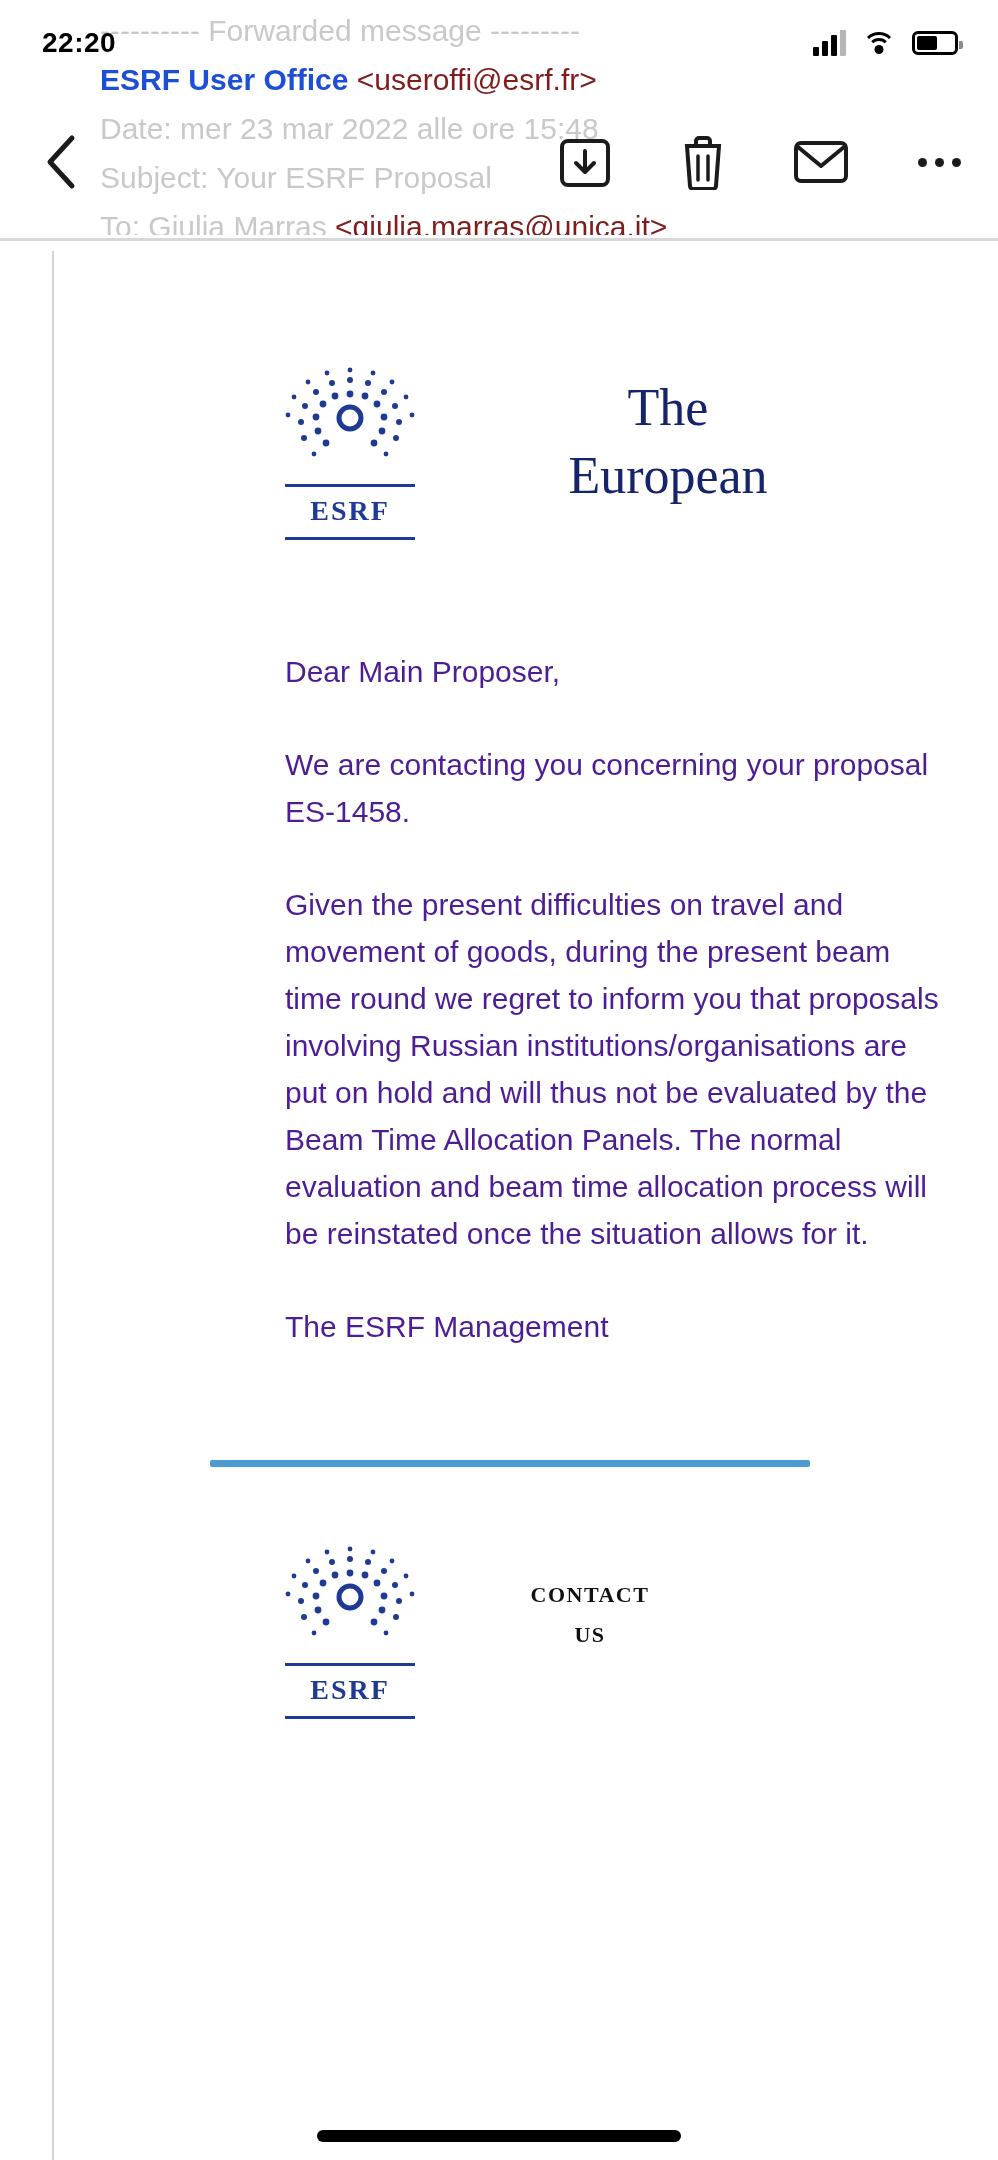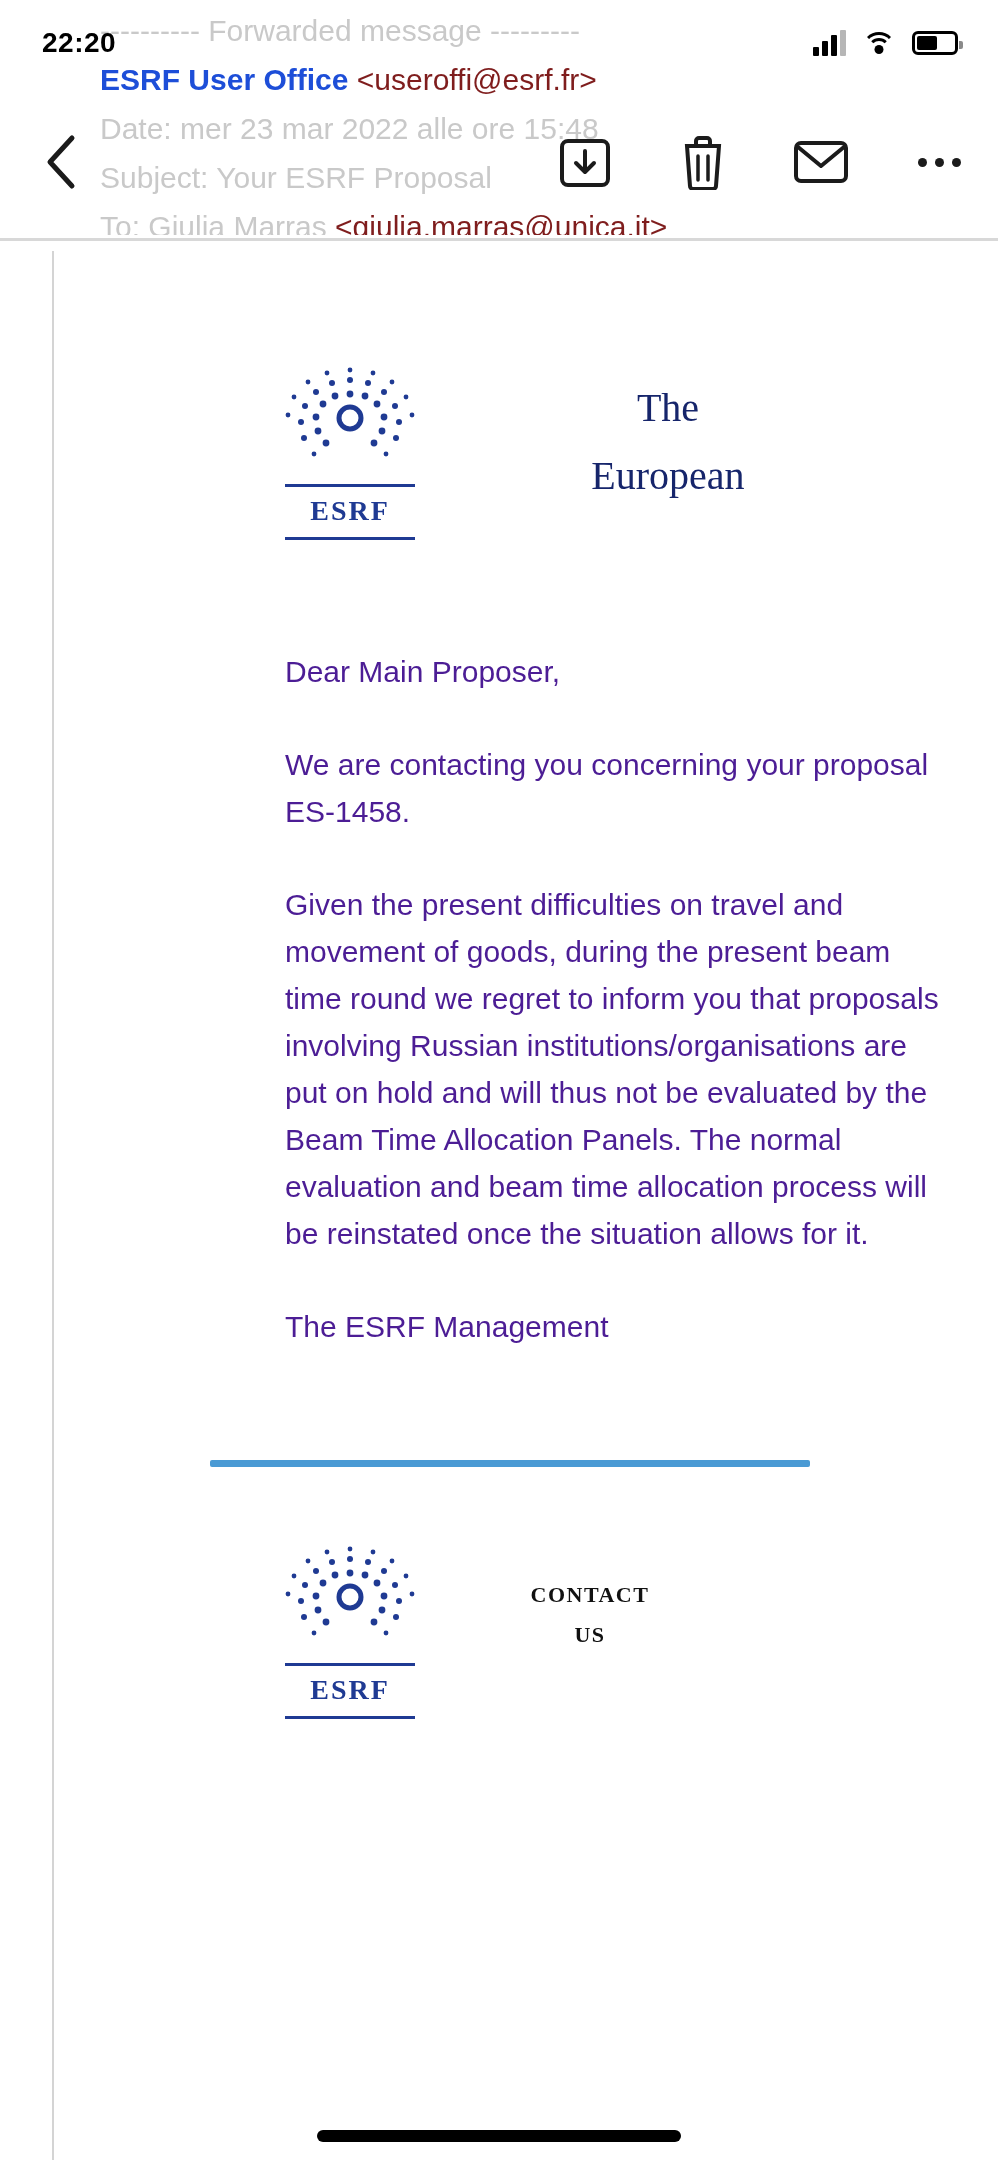--- a/index.html
+++ b/index.html
@@ -195,21 +195,21 @@
     color: #1f3a93;
     text-align: center;
     border-top: 3px solid #1f3a93;
     border-bottom: 3px solid #1f3a93;
     padding: 2px 0 4px 0;
     line-height: 44px;
   }
   .title-block {
     font-family: "Liberation Serif", serif;
     color: #16256b;
-    font-size: 40px;
+    font-size: 52px;
     line-height: 68px;
     text-align: center;
     width: 390px;
     padding-top: 8px;
   }
 
   .letter {
     padding-top: 108px;
     font-size: 30px;
     line-height: 47px;

